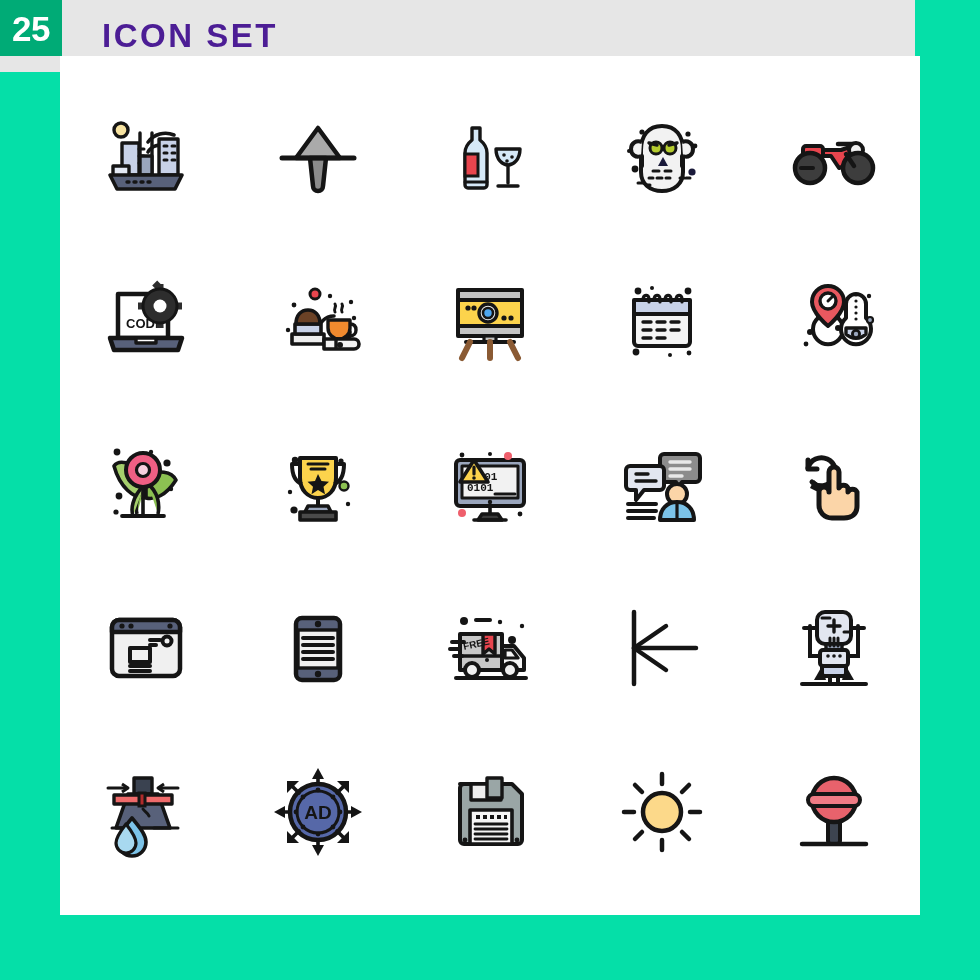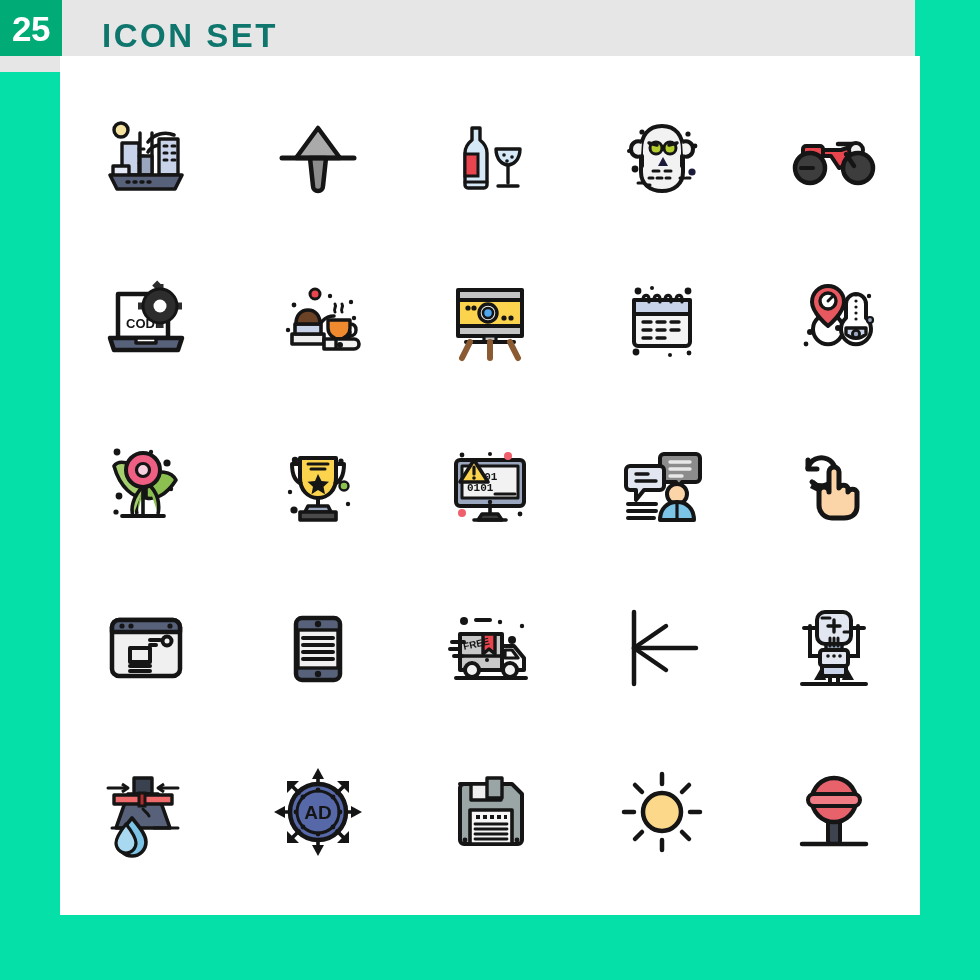--- a/index.html
+++ b/index.html
@@ -25,21 +25,21 @@
     display: flex; align-items: center; justify-content: center;
     letter-spacing: -0.5px;
     line-height: 1;
   }
   #header-title {
     flex: 1;
     display: flex; align-items: center;
     padding-left: 40px;
     font-size: 33px; font-weight: bold;
     letter-spacing: 2.5px;
-    color: #0f766e;
+    color: #4c1d95;
   }
 
   
   #panel {
     position: absolute; left: 60px; top: 56px;
     width: 860px; height: 859px;
     background: #ffffff;
   }
   #grid {
     position: absolute; left: 0; top: 18px;

